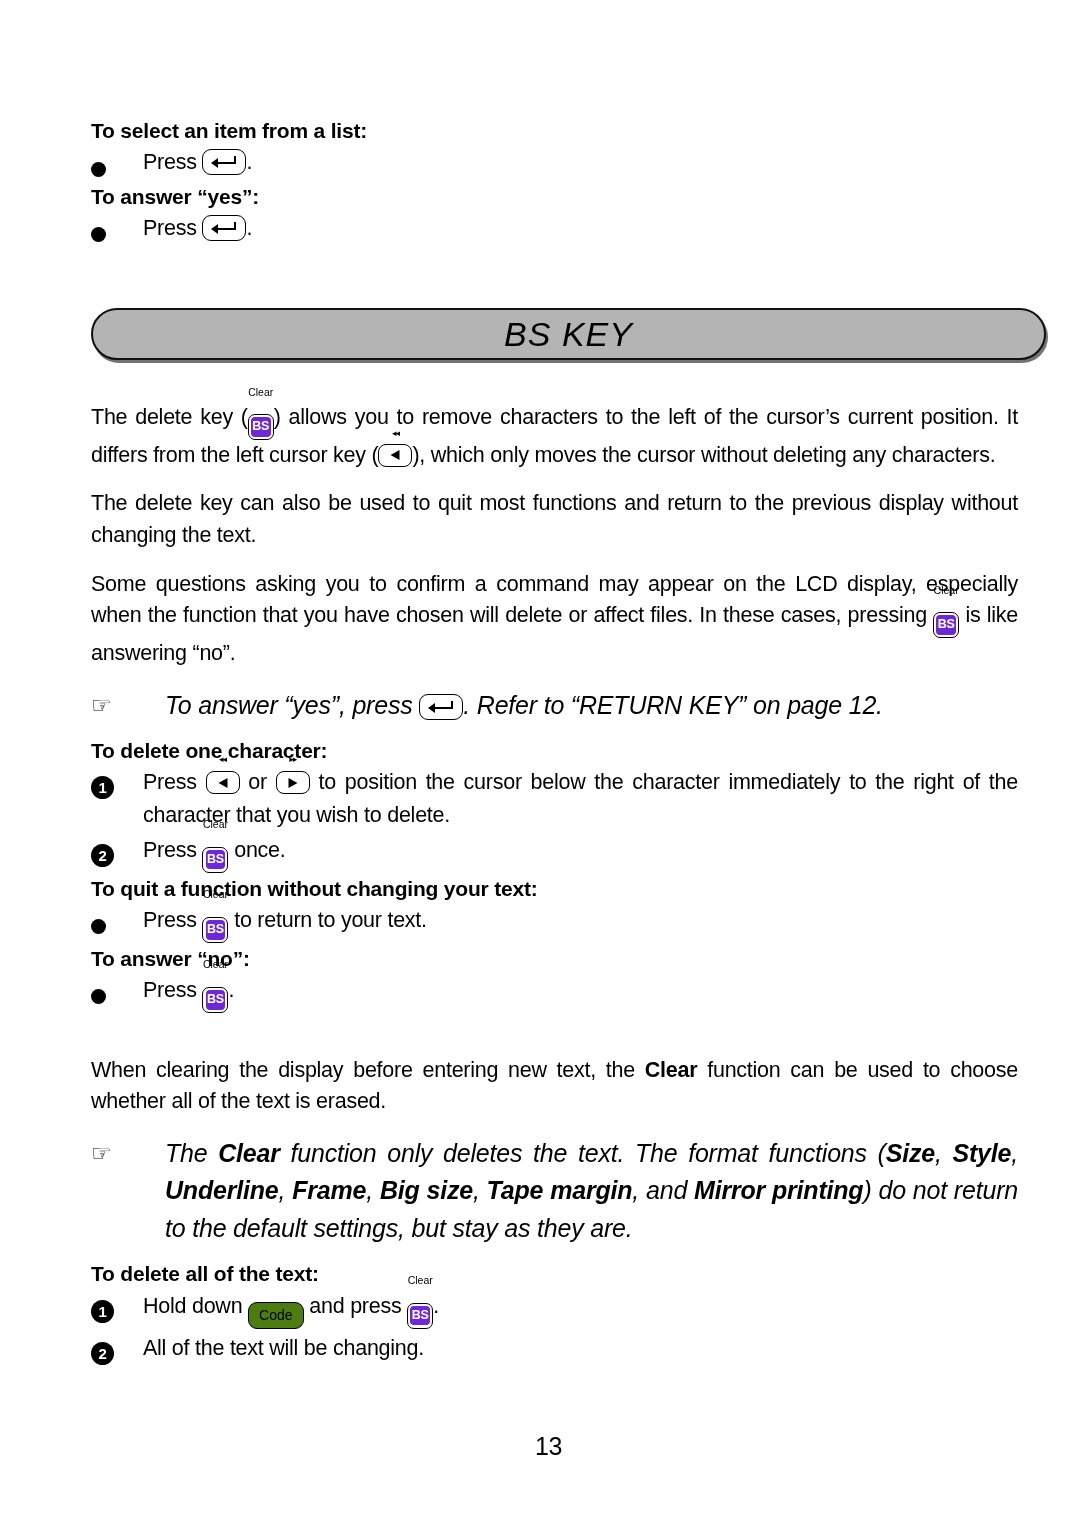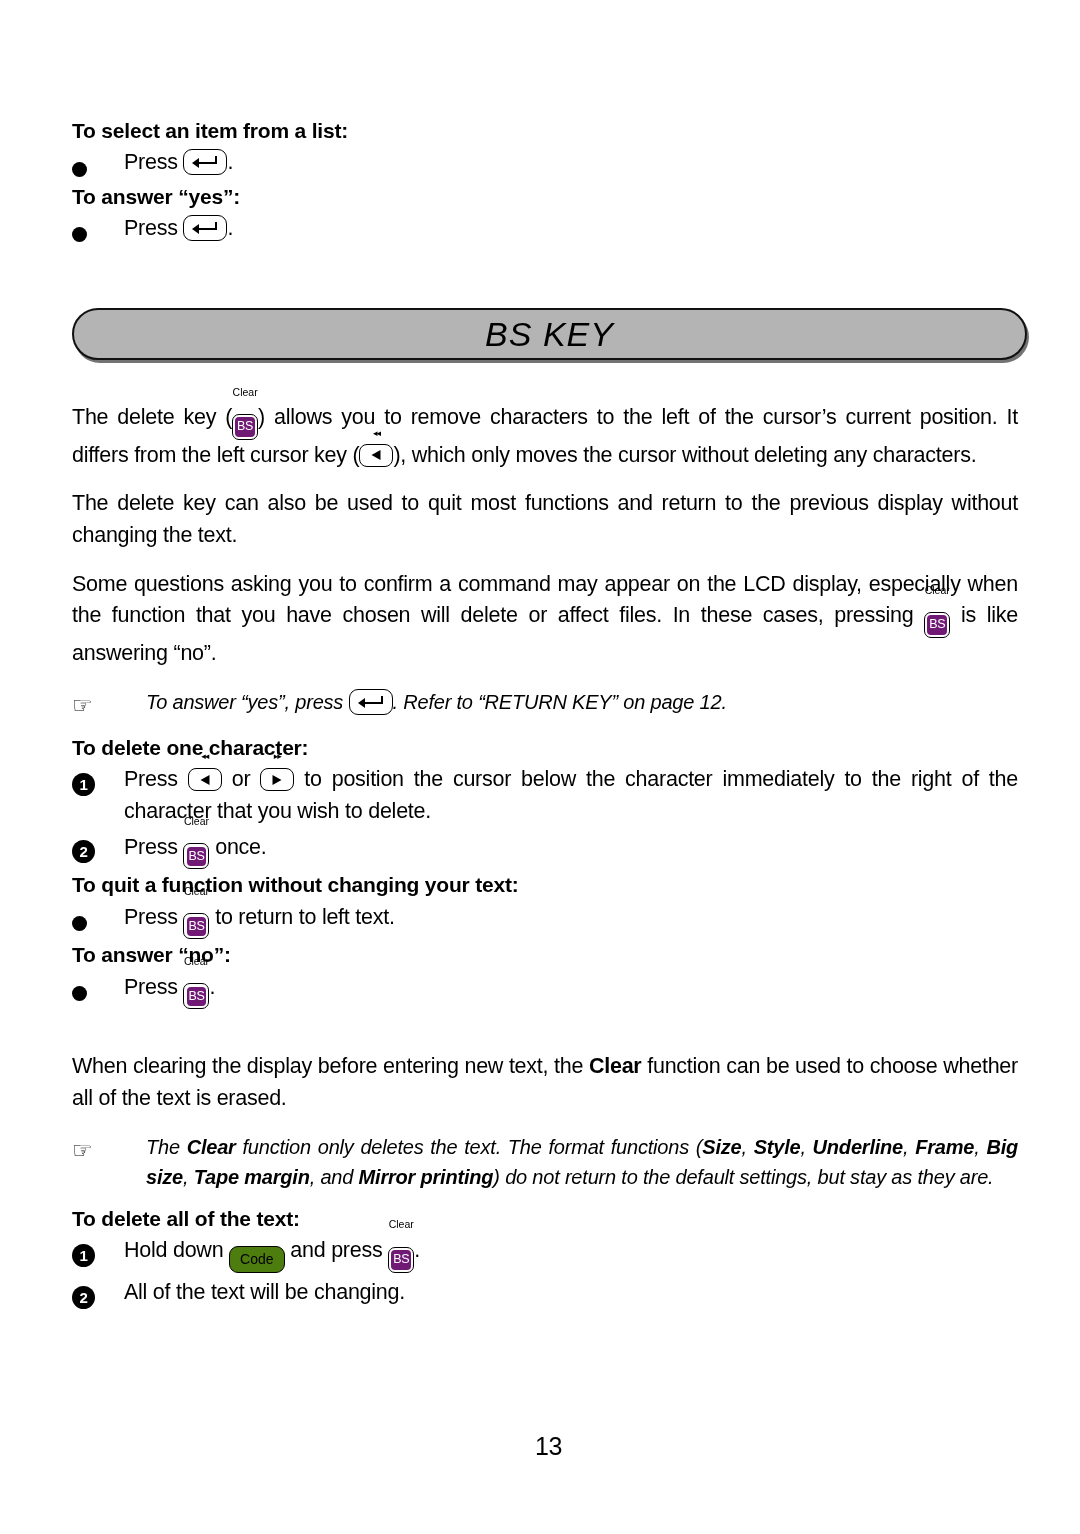--- a/index.html
+++ b/index.html
@@ -15,21 +15,21 @@
     color: #000000;
     -webkit-font-smoothing: antialiased;
   }
 
   .page {
     position: absolute;
     left: 0; top: 0;
     width: 1080px;
     height: 1509px;
     box-sizing: border-box;
-    padding: 118px 62px 0 72px;
+    padding: 118px 62px 0 91px;
   }
 
   
   .sub-head {
     font-size: 21px;
     font-weight: bold;
     letter-spacing: -0.2px;
     margin: 0 0 2px 0;
     line-height: 1.25;
   }
@@ -113,21 +113,21 @@
     margin: 0 0 14px 0;
   }
   .note .hand {
     flex: 0 0 74px;
     font-size: 23px;
     line-height: 1.4;
     padding-top: 2px;
   }
   .note .ntext {
     flex: 1 1 auto;
-    font-size: 20px;
+    font-size: 25px;
     font-style: italic;
     line-height: 1.5;
     text-align: justify;
     letter-spacing: -0.2px;
   }
   .note .ntext b { font-weight: bold; }
 
   
   .key {
     display: inline-block;
@@ -166,25 +166,25 @@
     box-sizing: border-box;
     border: 1.6px solid #000;
     border-radius: 7px;
     padding: 2.2px;
     vertical-align: -6px;
   }
   .key-bs .cap i {
     display: block;
     width: 100%;
     height: 100%;
-    background: #701a75;
+    background: #6d28d9;
     border-radius: 4px;
     color: #fff;
     font-size: 12.5px;
-    font-weight: normal;
+    font-weight: bold;
     font-style: normal;
     line-height: 18.5px;
     text-align: center;
     letter-spacing: -0.3px;
   }
 
   
   .key-cursor .cap {
     display: inline-block;
     width: 34px;
@@ -352,21 +352,21 @@
         <span class="key key-bs"><span class="cap-label">Clear</span><span class="cap"><i>BS</i></span></span>
         <span>once.</span></span>
     </div>
 
     <div class="sub-head">To quit a function without changing your text:</div>
 
     <div class="row">
       <span class="marker"><span class="dot"></span></span>
       <span class="rtext"><span>Press</span>
         <span class="key key-bs"><span class="cap-label">Clear</span><span class="cap"><i>BS</i></span></span>
-        <span>to return to left text.</span></span>
+        <span>to return to your text.</span></span>
     </div>
 
     <div class="sub-head">To answer “no”:</div>
 
     <div class="row">
       <span class="marker"><span class="dot"></span></span>
       <span class="rtext"><span>Press</span>
         <span class="key key-bs"><span class="cap-label">Clear</span><span class="cap"><i>BS</i></span></span><span>.</span></span>
     </div>
   </div>

